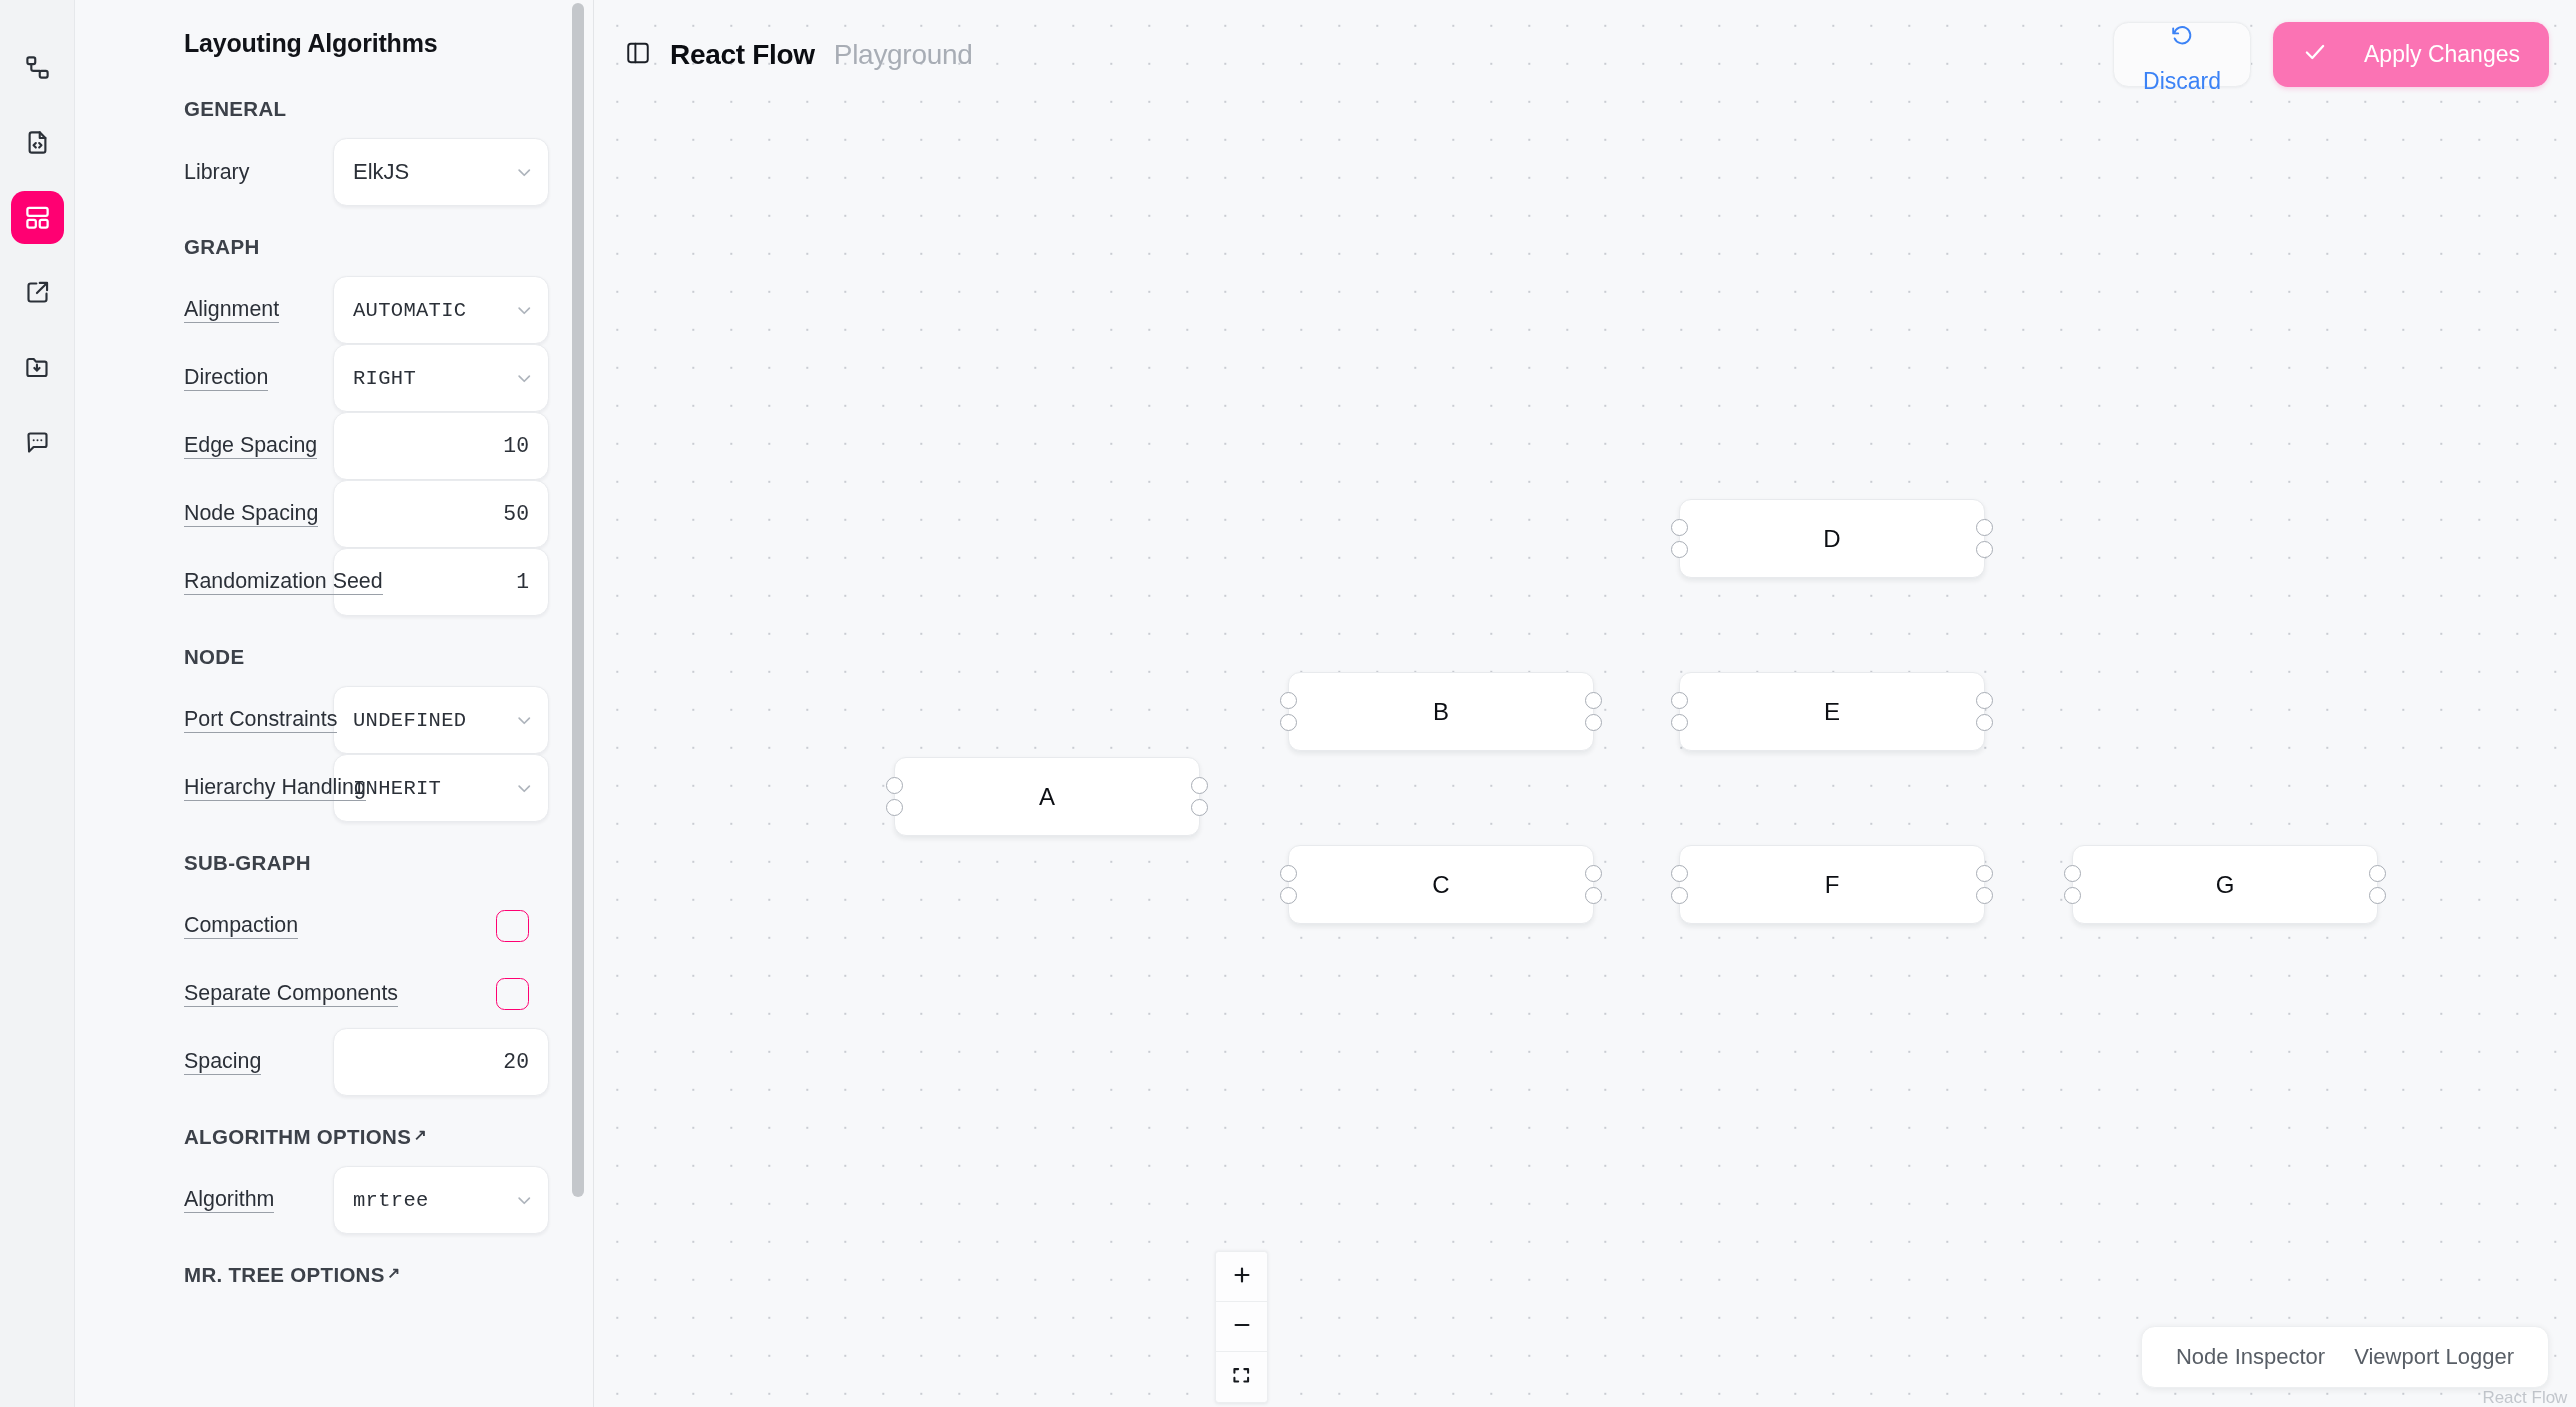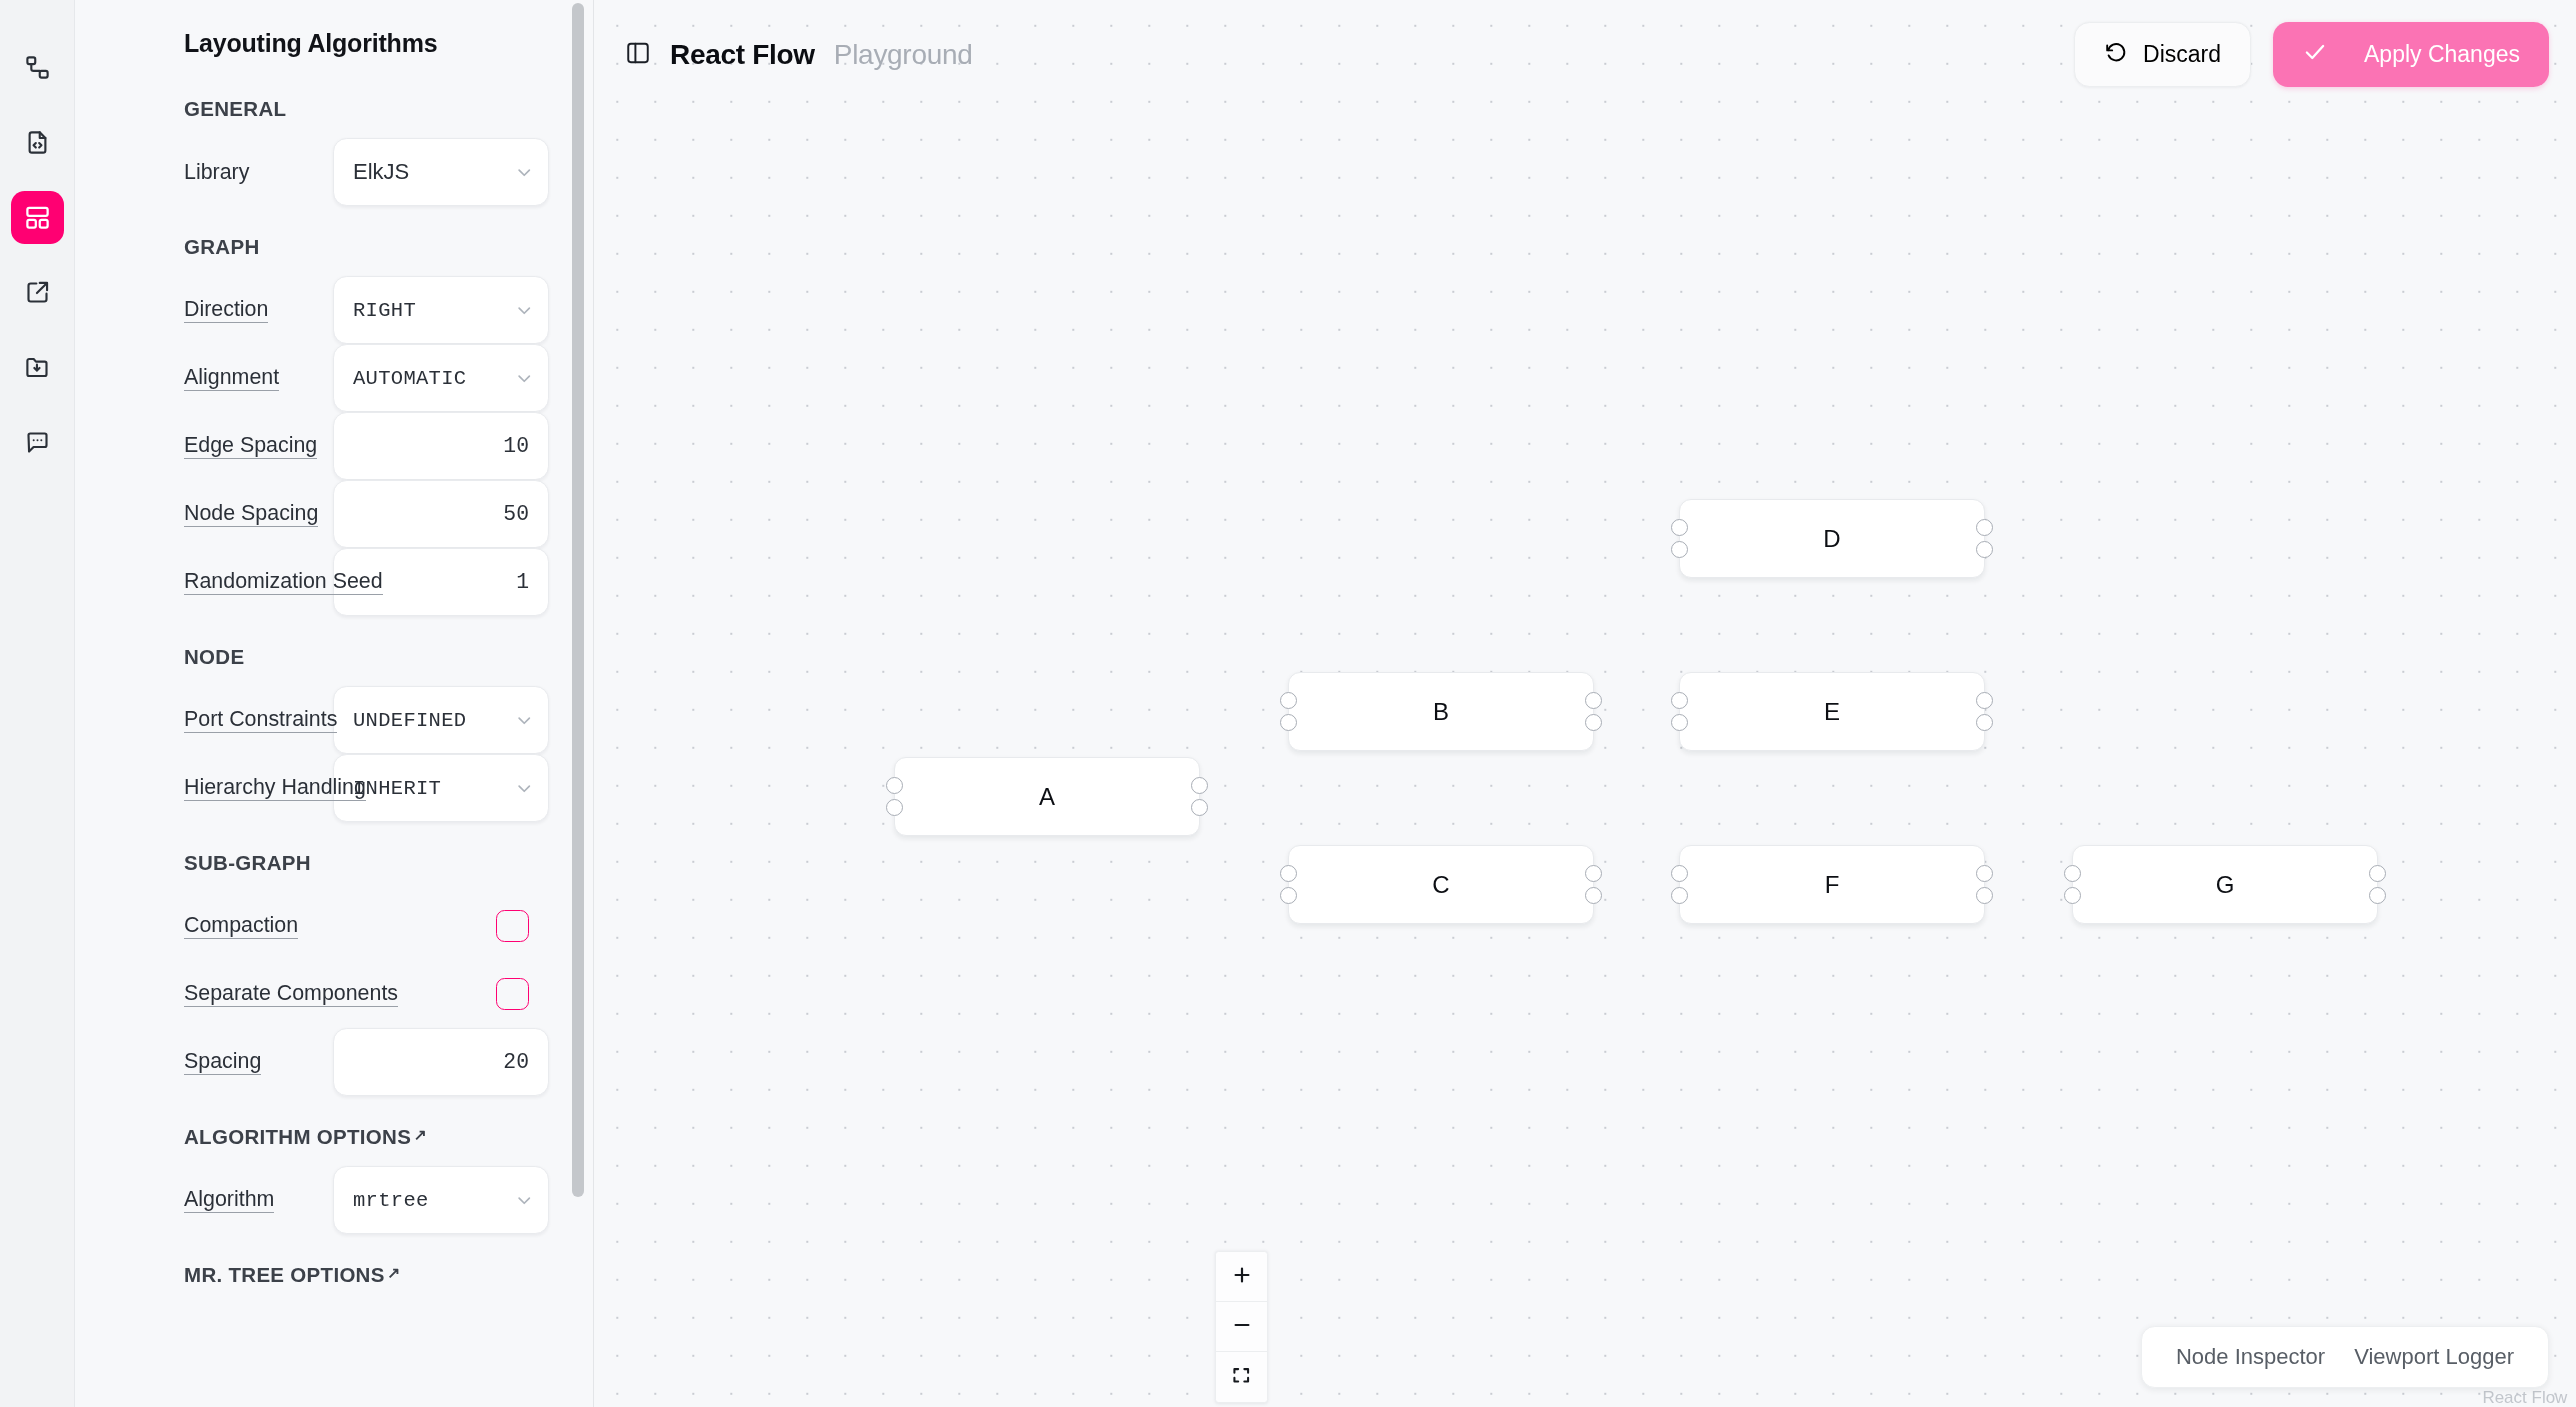--- a/index.html
+++ b/index.html
@@ -146,23 +146,24 @@
   #brand { font-size: 28px; font-weight: bold; color: #0b0d12; letter-spacing: -0.3px; }
   #brand-sub { font-size: 28px; color: #a8adb5; letter-spacing: -0.3px; font-weight: normal; }
   #header-right { margin-left: auto; display: flex; align-items: center; gap: 22px; pointer-events: auto; }
   .hbtn {
     height: 65px; border-radius: 15.4px;
     display: flex; align-items: center; gap: 15.4px;
     padding: 0 29px; cursor: pointer;
     font-size: 23px;
   }
   #discard-button {
-    background: #fbfbfc; color: #000000;
+    background: #fbfbfc; color: #3b82f6;
     border: 0.9px solid #eceef0;
     box-shadow: 0 0.9px 2.6px rgba(20,25,35,0.05);
+    flex-direction: column;
   }
   #apply-button {
     background: #fb73b4; color: #ffffff; border: none;
     box-shadow: 0 1.7px 5.1px rgba(251,115,180,0.30);
     gap: 36px;
   }
 
   
   .rf-node {
     position: absolute;
@@ -312,34 +313,34 @@
                 <svg class="chev" width="20.5" height="20.5" viewBox="0 0 24 24" fill="none" stroke="currentColor" stroke-width="2" stroke-linecap="round" stroke-linejoin="round">
                   <path d="M6 9.5l6 6 6-6"></path>
                 </svg>
               </span>
             </div>
           </div>
           <div class="section-head">
             <span>GRAPH</span>
           </div>
           <div class="field-row">
-            <span class="field-label underlined">Direction</span>
+            <span class="field-label underlined">Alignment</span>
             <div class="ctl select">
-              <span class="sel-val">RIGHT</span>
+              <span class="sel-val">AUTOMATIC</span>
               <span>
                 <svg class="chev" width="20.5" height="20.5" viewBox="0 0 24 24" fill="none" stroke="currentColor" stroke-width="2" stroke-linecap="round" stroke-linejoin="round">
                   <path d="M6 9.5l6 6 6-6"></path>
                 </svg>
               </span>
             </div>
           </div>
           <div class="field-row">
-            <span class="field-label underlined">Alignment</span>
+            <span class="field-label underlined">Direction</span>
             <div class="ctl select">
-              <span class="sel-val">AUTOMATIC</span>
+              <span class="sel-val">RIGHT</span>
               <span>
                 <svg class="chev" width="20.5" height="20.5" viewBox="0 0 24 24" fill="none" stroke="currentColor" stroke-width="2" stroke-linecap="round" stroke-linejoin="round">
                   <path d="M6 9.5l6 6 6-6"></path>
                 </svg>
               </span>
             </div>
           </div>
           <div class="field-row">
             <span class="field-label underlined">Edge Spacing</span>
             <div class="ctl number">

